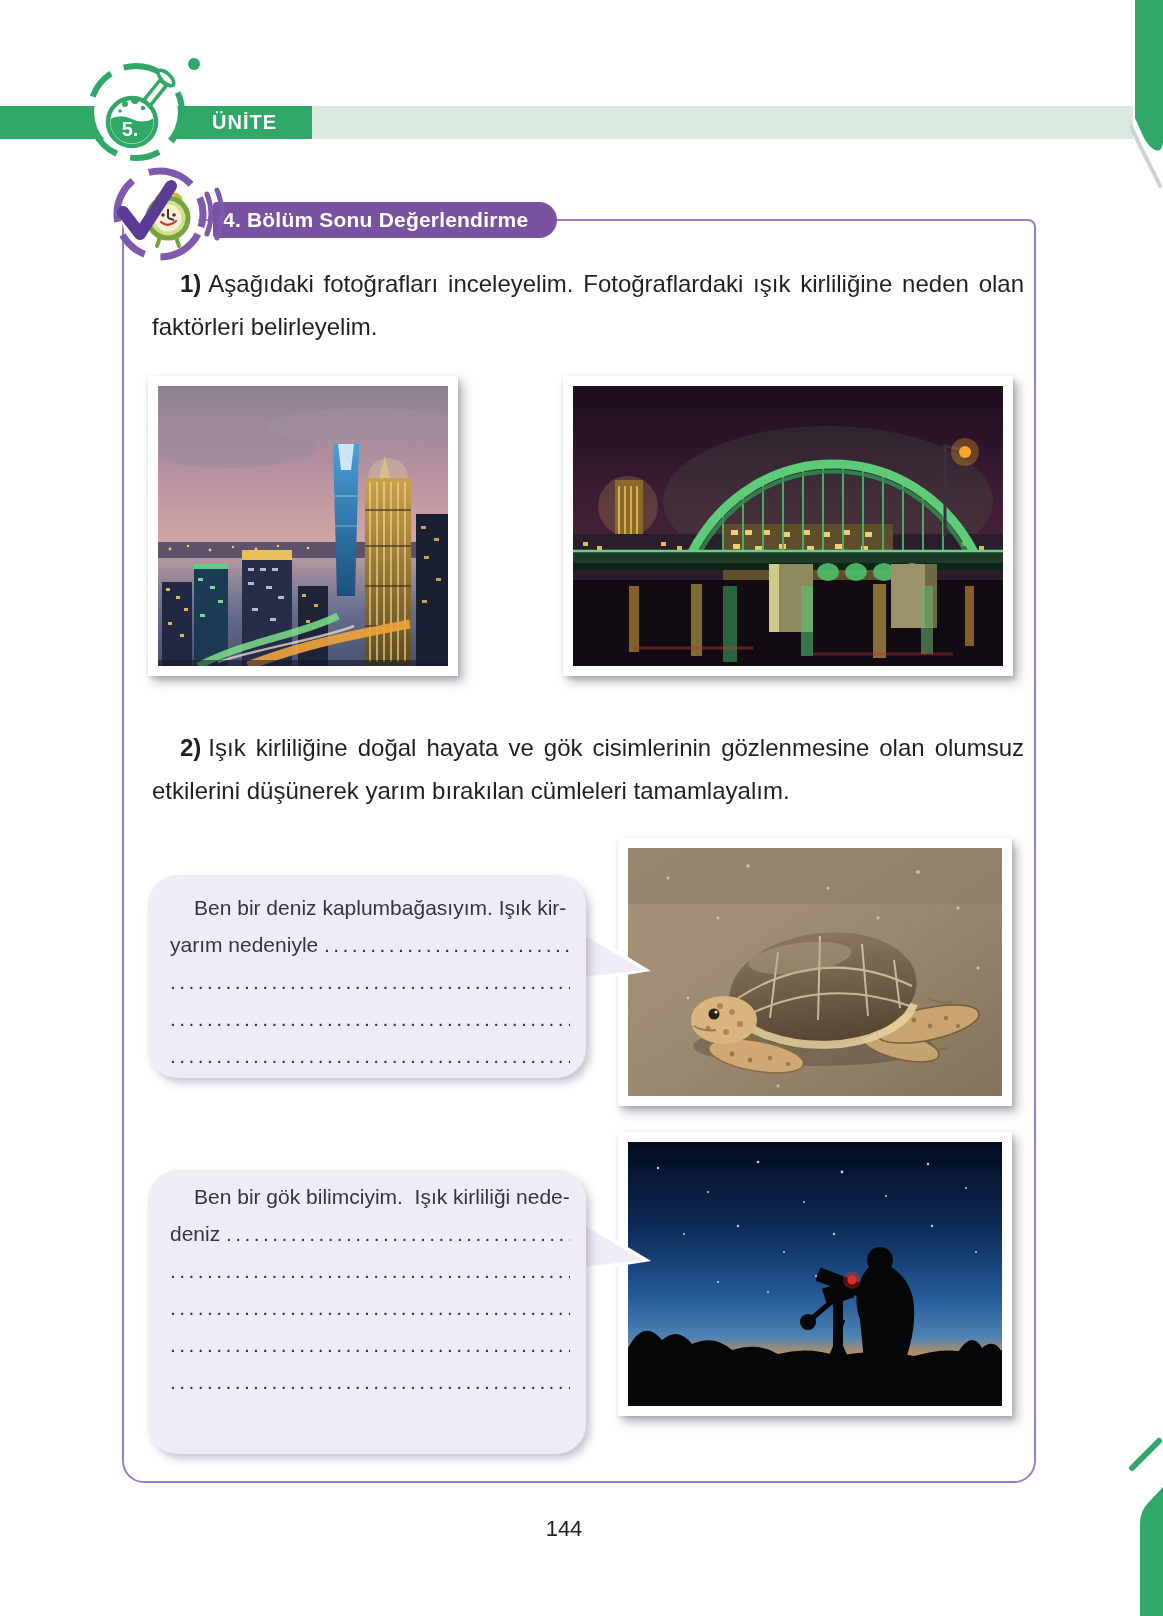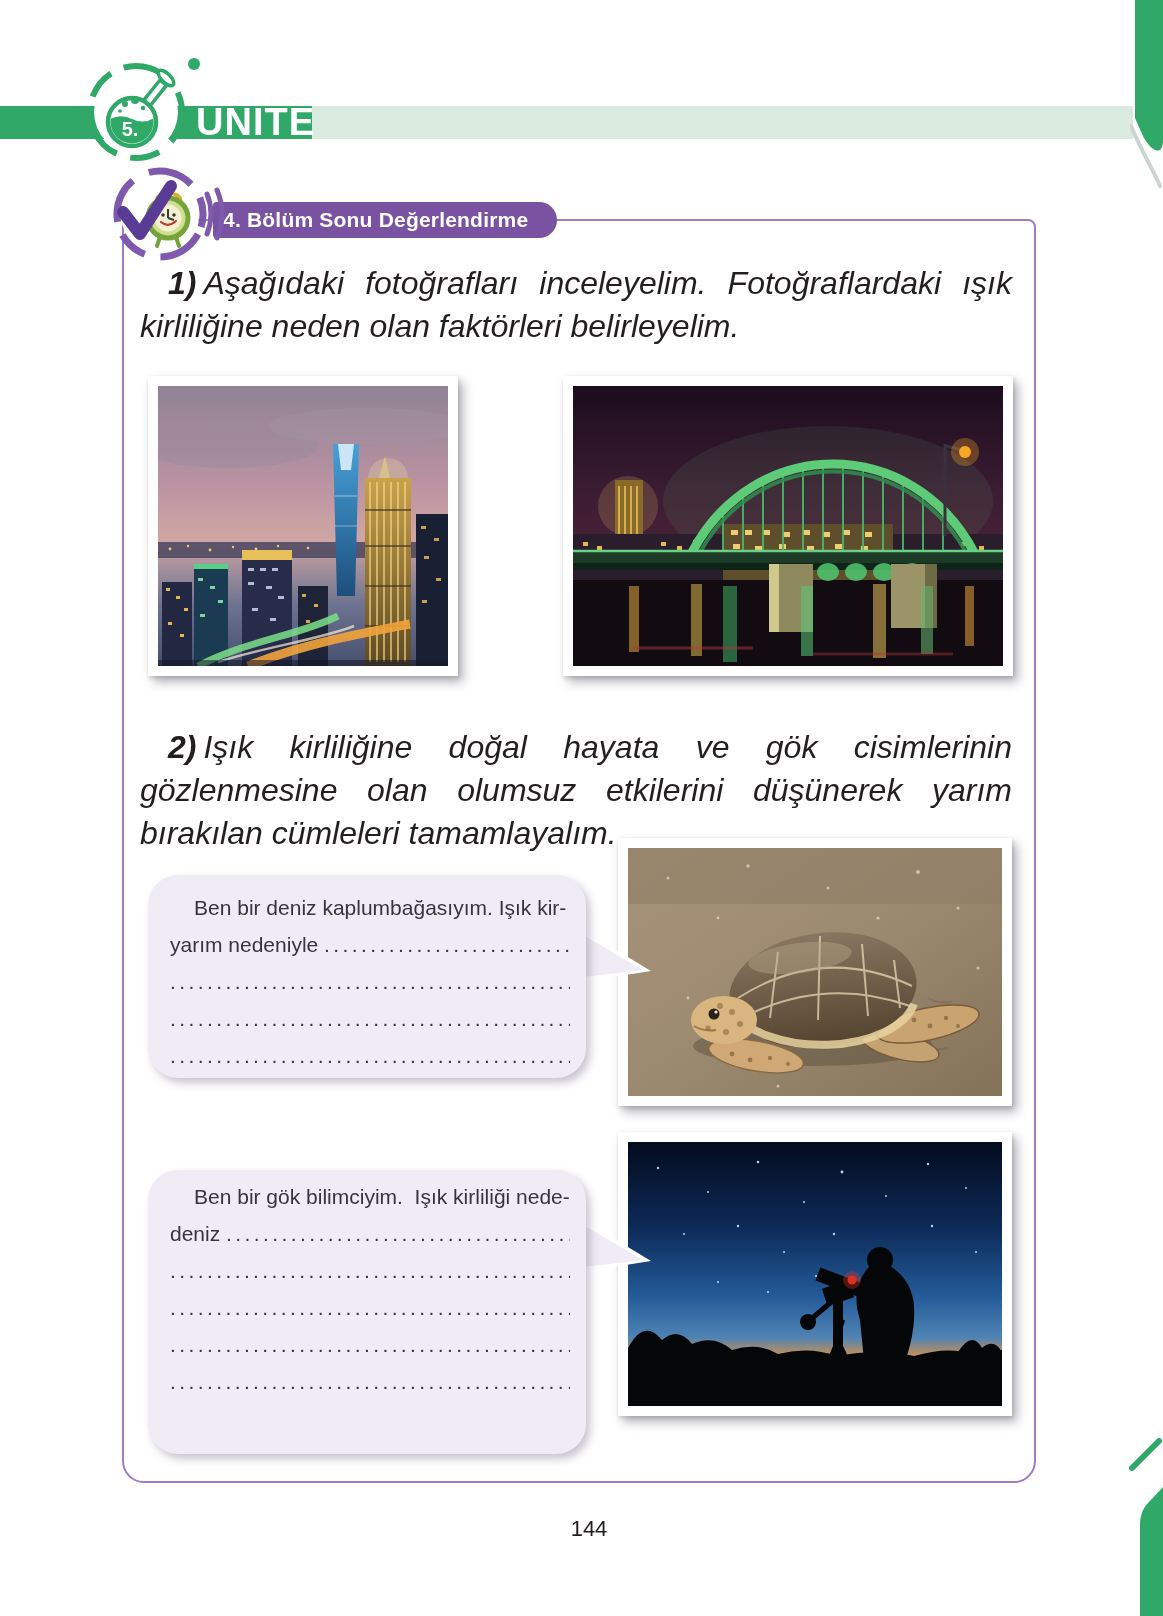--- a/index.html
+++ b/index.html
@@ -2,38 +2,38 @@
 <html><head>
 <meta charset="utf-8">
 <style>
   html,body{margin:0;padding:0;background:#ffffff;}
   .page{position:relative;width:1163px;height:1616px;background:#fff;overflow:hidden;
         font-family:"Liberation Sans",sans-serif;color:#231f20;}
 
   
   .band-dark{position:absolute;left:0;top:106px;width:312px;height:33px;background:#2fa868;}
   .band-light{position:absolute;left:312px;top:106px;width:821px;height:33px;background:#daeadf;}
-  .unite-label{position:absolute;left:196px;top:104px;height:36px;line-height:36px;
-        font-size:38px;font-weight:bold;color:#fff;letter-spacing:1px;z-index:6;}
+  .unite-label{position:absolute;left:212px;top:104px;height:36px;line-height:36px;
+        font-size:20px;font-weight:bold;color:#fff;letter-spacing:1px;z-index:6;}
   .flask-badge{position:absolute;left:80px;top:56px;z-index:7;}
   .corner-ribbon-top{position:absolute;left:1130px;top:0;z-index:3;}
   .corner-ribbon-bottom{position:absolute;left:1126px;top:1432px;z-index:3;}
 
   
   .content-box{position:absolute;left:122px;top:219px;width:910px;height:1260px;
         border:2px solid #9d7cc4;border-radius:8px 8px 22px 22px;background:#fff;z-index:1;}
   .section-banner{position:absolute;left:213px;top:202px;width:344px;height:36px;
         background:#7a52a2;border-radius:4px 20px 20px 4px;z-index:5;
         display:flex;align-items:center;padding-left:10px;box-sizing:border-box;}
   .section-banner span{color:#fff;font-weight:bold;font-size:21px;letter-spacing:0.2px;}
   .check-badge{position:absolute;left:103px;top:160px;z-index:6;}
 
   
-  .qpara{position:absolute;left:140px;width:872px;font-size:32px;line-height:43px;
-        text-align:justify;text-indent:28px;margin:0;z-index:2;font-style:italic;}
+  .qpara{position:absolute;left:152px;width:872px;font-size:24px;line-height:43px;
+        text-align:justify;text-indent:28px;margin:0;z-index:2;}
   .q1{top:262px;} .q2{top:726px;}
   .qnum{font-weight:bold;margin-right:7px;}
 
   
   .photo{position:absolute;background:#fff;padding:10px;z-index:2;
         box-shadow:5px 6px 10px rgba(70,70,85,.40),1px 2px 4px rgba(0,0,0,.15);}
   .photo svg{display:block;}
   .ph-city{left:148px;top:376px;}
   .ph-bridge{left:563px;top:376px;}
   .ph-turtle{left:618px;top:838px;}
@@ -47,21 +47,21 @@
   .bubble-2{top:1138px;height:284px;padding-top:8px;}
   .bline{display:flex;align-items:baseline;line-height:37px;height:37px;white-space:pre;overflow:hidden;}
   .bline .bt{flex:0 0 auto;}
   .bline .bd{flex:1 1 auto;overflow:hidden;letter-spacing:3.4px;}
   .bline:first-child .bt{padding-left:24px;}
   .tail{position:absolute;z-index:3;}
   .tail-1{left:575px;top:925px;}
   .tail-2{left:575px;top:1215px;}
 
   
-  .page-number{position:absolute;left:134px;top:1516px;width:910px;text-align:center;
+  .page-number{position:absolute;left:109px;top:1516px;width:910px;text-align:center;
         font-size:22px;color:#231f20;z-index:2;}
 </style>
 </head>
 <body>
 
 <div class="page">
 
   <div class="band-dark"></div>
   <div class="band-light"></div>
   <div class="unite-label">ÜNİTE</div>

